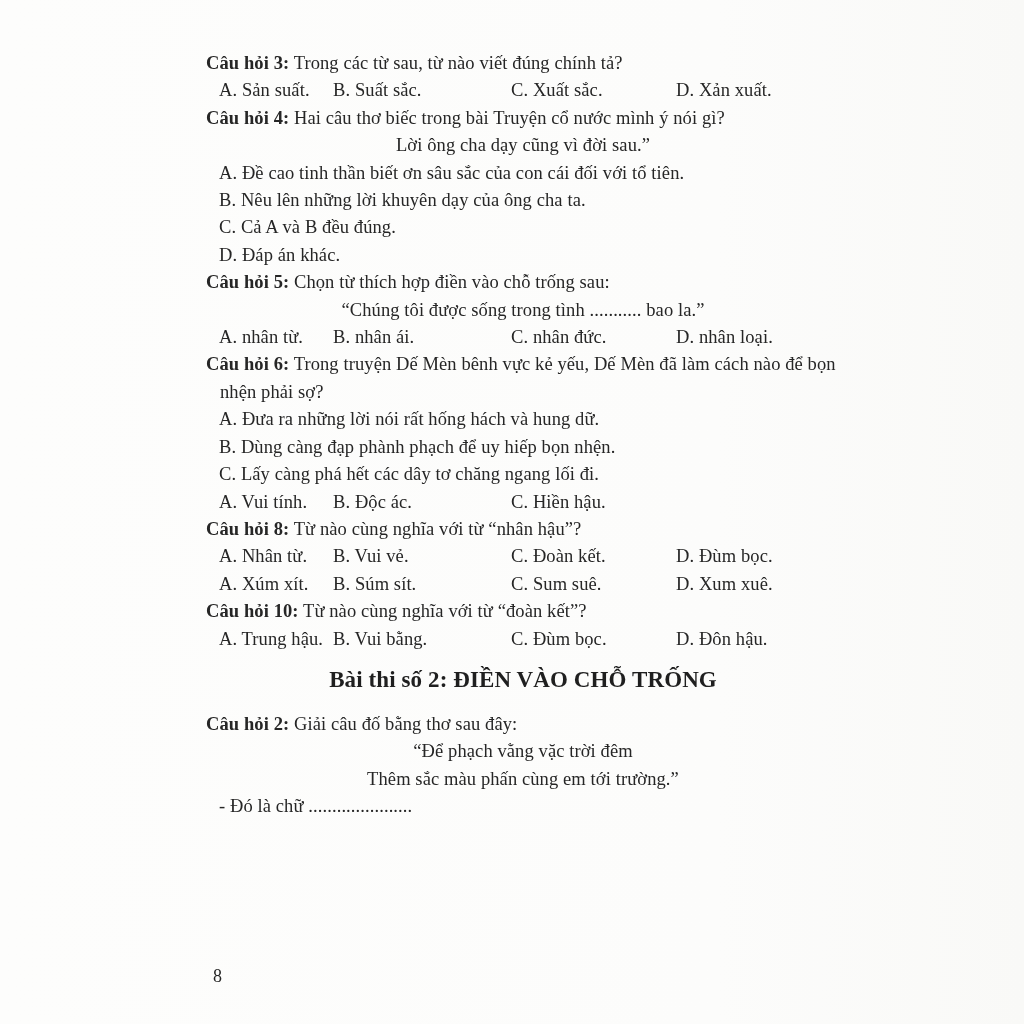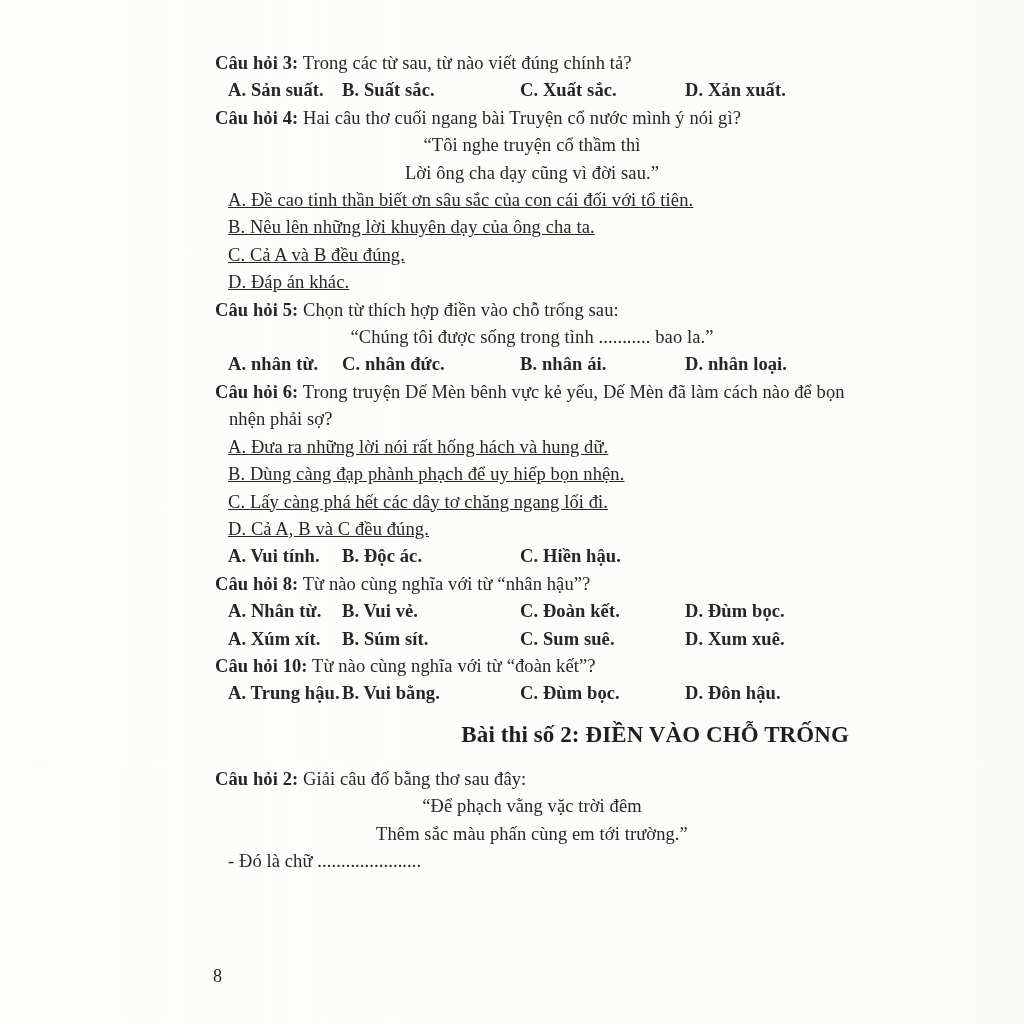--- a/index.html
+++ b/index.html
@@ -9,42 +9,42 @@
     overflow:hidden;
     font-family:"Liberation Serif","DejaVu Serif",serif;
   }
   .page{
     position:relative;
     width:1024px;height:1024px;
     background:linear-gradient(90deg,#fdfdfc 0%,#fcfcfb 70%,#f9f9f7 100%);
   }
   .content{
     position:absolute;
-    left:215px;top:50px;
+    left:206px;top:50px;
     width:634px;
     font-size:18.5px;
     line-height:27.4px;
     color:#262626;
     letter-spacing:.1px;
   }
   .block{margin:0;}
   .b{font-weight:bold;}
   .i{}
   .question{padding-left:14px;text-indent:-14px;}
-  .option_line{padding-left:13px;text-decoration:underline;}
+  .option_line{padding-left:13px;}
   .dash_line{padding-left:13px;}
   .center{text-align:center;}
   .options_row{
     display:grid;
     grid-template-columns:114px 178px 165px 1fr;
     padding-left:13px;
   }
-  .options_row .cell{white-space:nowrap;font-weight:bold;}
+  .options_row .cell{white-space:nowrap;}
   .heading{
-    text-align:right;
+    text-align:center;
     font-size:23px;
     line-height:30px;
     margin:12px 0 16px;
     color:#1f1f1f;
   }
   .page-number{
     position:absolute;
     left:213px;top:966px;
     font-size:18px;
     color:#262626;
@@ -55,40 +55,38 @@
 
 <div class="page">
   <div class="content">
       <div class="block question"><span class="b">Câu hỏi 3:</span><span> Trong các từ sau, từ nào viết đúng chính tả?</span></div>
       <div class="block options_row">
         <div class="cell">A. Sản suất.</div>
         <div class="cell">B. Suất sắc.</div>
         <div class="cell">C. Xuất sắc.</div>
         <div class="cell">D. Xản xuất.</div>
       </div>
-      <div class="block question"><span class="b">Câu hỏi 4:</span><span> Hai câu thơ cuối ngang bài </span><span class="i">Truyện cổ nước mình</span><span> ý nói gì?</span></div>
-      <div class="block center">“Tôi nghe truyện cổ thầm thì</div>
+      <div class="block question"><span class="b">Câu hỏi 4:</span><span> Hai câu thơ biếc trong bài </span><span class="i">Truyện cổ nước mình</span><span> ý nói gì?</span></div>
       <div class="block center">Lời ông cha dạy cũng vì đời sau.”</div>
       <div class="block option_line">A. Đề cao tinh thần biết ơn sâu sắc của con cái đối với tổ tiên.</div>
       <div class="block option_line">B. Nêu lên những lời khuyên dạy của ông cha ta.</div>
       <div class="block option_line">C. Cả A và B đều đúng.</div>
       <div class="block option_line">D. Đáp án khác.</div>
       <div class="block question"><span class="b">Câu hỏi 5:</span><span> Chọn từ thích hợp điền vào chỗ trống sau:</span></div>
       <div class="block center">“Chúng tôi được sống trong tình ........... bao la.”</div>
       <div class="block options_row">
         <div class="cell">A. nhân từ.</div>
+        <div class="cell">B. nhân ái.</div>
         <div class="cell">C. nhân đức.</div>
-        <div class="cell">B. nhân ái.</div>
         <div class="cell">D. nhân loại.</div>
       </div>
       <div class="block question"><span class="b">Câu hỏi 6:</span><span> Trong truyện </span><span class="i">Dế Mèn bênh vực kẻ yếu,</span><span> Dế Mèn đã làm cách nào để bọn nhện phải sợ?</span></div>
       <div class="block option_line">A. Đưa ra những lời nói rất hống hách và hung dữ.</div>
       <div class="block option_line">B. Dùng càng đạp phành phạch để uy hiếp bọn nhện.</div>
       <div class="block option_line">C. Lấy càng phá hết các dây tơ chăng ngang lối đi.</div>
-      <div class="block option_line">D. Cả A, B và C đều đúng.</div>
       <div class="block options_row">
         <div class="cell">A. Vui tính.</div>
         <div class="cell">B. Độc ác.</div>
         <div class="cell">C. Hiền hậu.</div>
       </div>
       <div class="block question"><span class="b">Câu hỏi 8:</span><span> Từ nào cùng nghĩa với từ “nhân hậu”?</span></div>
       <div class="block options_row">
         <div class="cell">A. Nhân từ.</div>
         <div class="cell">B. Vui vẻ.</div>
         <div class="cell">C. Đoàn kết.</div>

